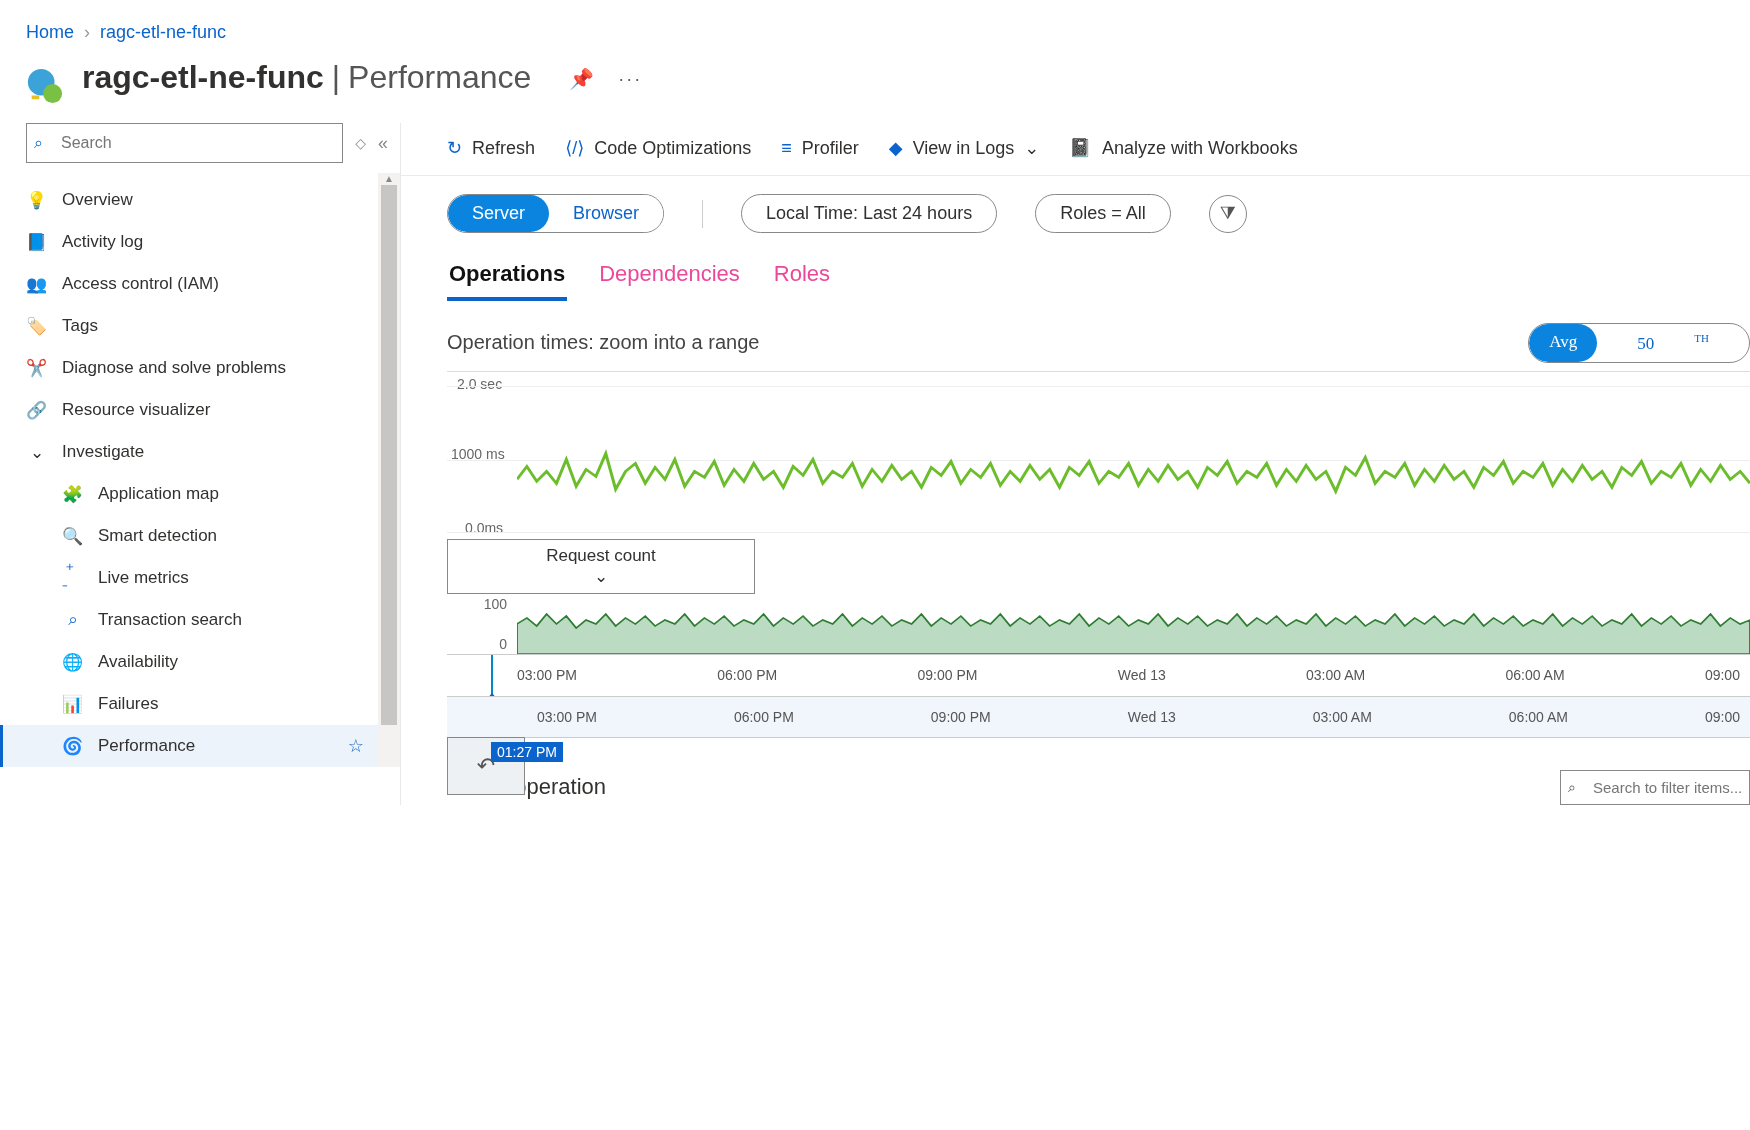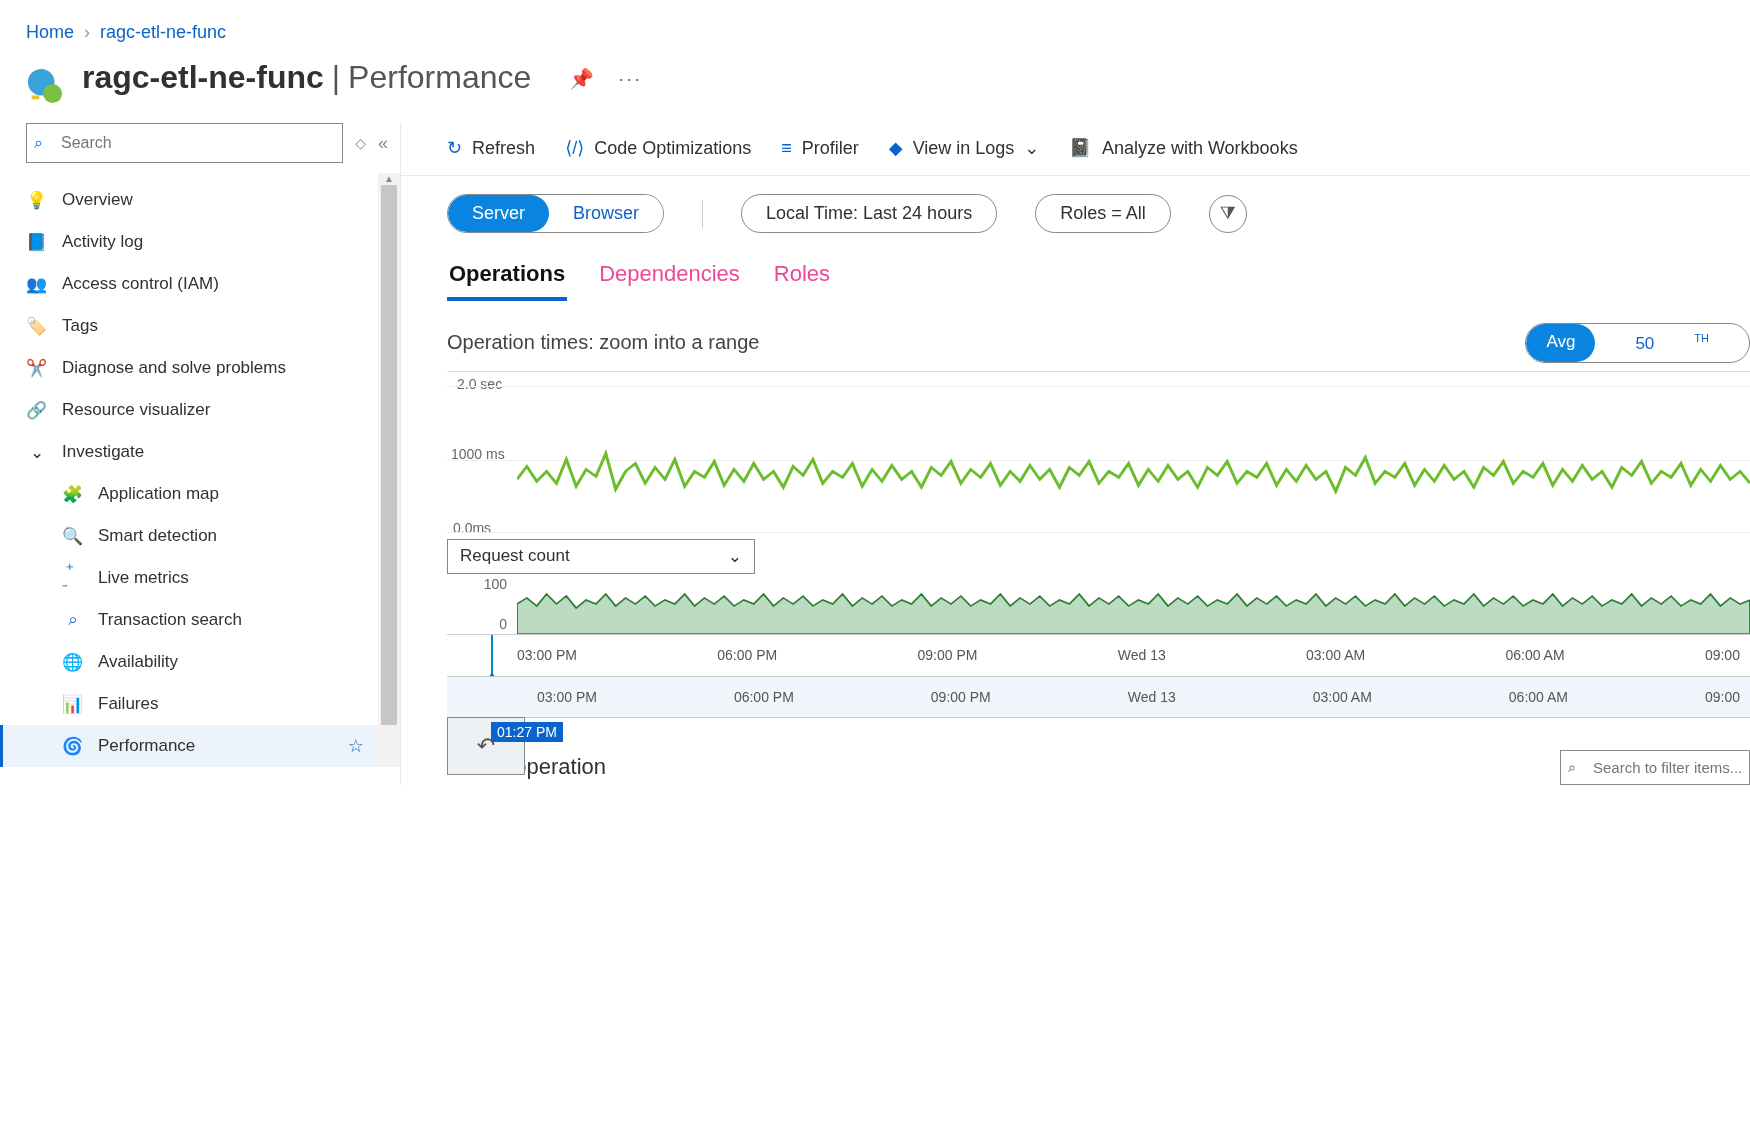--- a/index.html
+++ b/index.html
@@ -62,33 +62,33 @@
   
   
   .tabs { display:flex; gap:30px; padding:0 46px; font-size:22px; }
   .tabs .tab { padding:10px 2px; cursor:pointer; color:#ec4899;}
   .tabs .tab.active { color:#111; font-weight:600; border-bottom:4px solid #0b63cc;}
   
   
   .chart-section { padding:22px 0 0 46px;}
   .chart-head { display:flex; align-items:center; justify-content:space-between; padding-right:0;}
   .chart-title { font-size:20px; color:#444;}
-  .metric-pills { display:flex; border:1px solid #888; border-radius:999px; overflow:hidden; font-size:17px;}
+  .metric-pills { display:flex; border:1px solid #888; border-radius:999px; overflow:hidden; font-size:17px;font-family:Liberation Serif, serif;}
   .metric-pills span { padding:8px 20px; color:#0b63cc; cursor:pointer;}
   .metric-pills span.active { background:#0b84e0; color:#fff; border-radius:999px;}
   .metric-pills .sup { font-size:11px; vertical-align:super;}
   
   .chart-area { margin-top:8px;}
   .chart1 { position:relative; height:166px; border-top:1px solid #ddd; margin-top:1px;}
   .chart1 .grid { position:absolute; left:0; right:0; border-top:1px solid #eee;}
   .chart1 svg { position:absolute; left:70px; right:0; top:0; bottom:0; width:calc(100% - 70px); height:100%;}
   .chart1 .yl { position:absolute; font-size:14px; color:#666;}
   
   .sel-row { margin-top:2px;}
-  .sel { display:inline-flex; align-items:center; justify-content:space-between; border:1px solid #888; padding:6px 12px; font-size:17px; width:308px; cursor:pointer;}
+  .sel { display:inline-flex; align-items:center; justify-content:space-between; border:1px solid #888; padding:6px 12px; font-size:17px; width:308px; cursor:pointer;flex-direction:column;}
   
   .chart2 { position:relative; height:58px; margin-top:2px;}
   .chart2 svg { position:absolute; left:70px; right:0; top:0; bottom:0; width:calc(100% - 70px); height:100%;}
   .chart2 .yl { position:absolute; font-size:14px; color:#666; text-align:right; width:60px;}
   
   .timescroll { position:relative; margin-left:0px;}
   .ts-row { position:relative; height:42px; border-top:1px solid #ccc; display:flex; align-items:center;}
   .ts-row.row2 { background:#f0f6fb; border-top:1px solid #ccc; border-bottom:1px solid #ccc;}
   .ts-labels { position:absolute; left:70px; right:0; display:flex; justify-content:space-between; font-size:14px; color:#555; padding-right:10px;}
   .ts-rewind { width:78px; height:58px; border:1px solid #888; background:#eef1f4; display:flex; align-items:center; justify-content:center; color:#555; font-size:22px; position:absolute; left:0; top:40px;}
@@ -264,21 +264,21 @@
           <span><span>50</span><span class="sup">TH</span></span>
         </div>
       </div>
 
       <div class="chart-area">
         <div class="chart1">
           <div class="yl" style="top:4px; left:10px">2.0 sec</div>
           <div class="grid" style="top:14px"></div>
           <div class="yl" style="top:74px; left:4px">1000 ms</div>
           <div class="grid" style="top:88px"></div>
-          <div class="yl" style="top:148px; left:6px">0.0ms</div>
+          <div class="yl" style="top:148px; left:18px">0.0ms</div>
           <div class="grid" style="top:160px"></div>
           <svg viewBox="0 0 1000 166" preserveAspectRatio="none">
             <polyline fill="none" stroke="#6cbd2b" stroke-width="2.5" points="0,108 8,95 16,110 24,100 32,112 40,88 48,115 56,98 64,105 72,82 80,118 88,100 96,92 104,112 112,96 120,108 128,88 136,115 144,100 152,106 160,90 168,114 176,98 184,110 192,92 200,108 208,100 216,116 224,95 232,104 240,88 248,112 256,100 264,106 272,92 280,115 288,98 296,110 304,94 312,108 320,100 328,116 336,96 344,104 352,90 360,112 368,98 376,106 384,92 392,114 400,100 408,110 416,94 424,108 432,98 440,116 448,96 456,104 464,90 472,112 480,100 488,106 496,92 504,114 512,98 520,110 528,94 536,108 544,100 552,116 560,96 568,104 576,90 584,112 592,100 600,106 608,92 616,114 624,98 632,110 640,94 648,108 656,100 664,120 672,96 680,104 688,86 696,112 704,100 712,106 720,92 728,114 736,98 744,110 752,94 760,108 768,100 776,116 784,96 792,104 800,90 808,112 816,100 824,106 832,92 840,114 848,98 856,110 864,94 872,108 880,100 888,116 896,96 904,104 912,90 920,112 928,100 936,106 944,92 952,114 960,98 968,110 976,94 984,108 992,100 1000,112"></polyline>
           </svg>
         </div>
       </div>
 
       <div class="sel-row">
         <div class="sel">
           <span>Request count</span>

